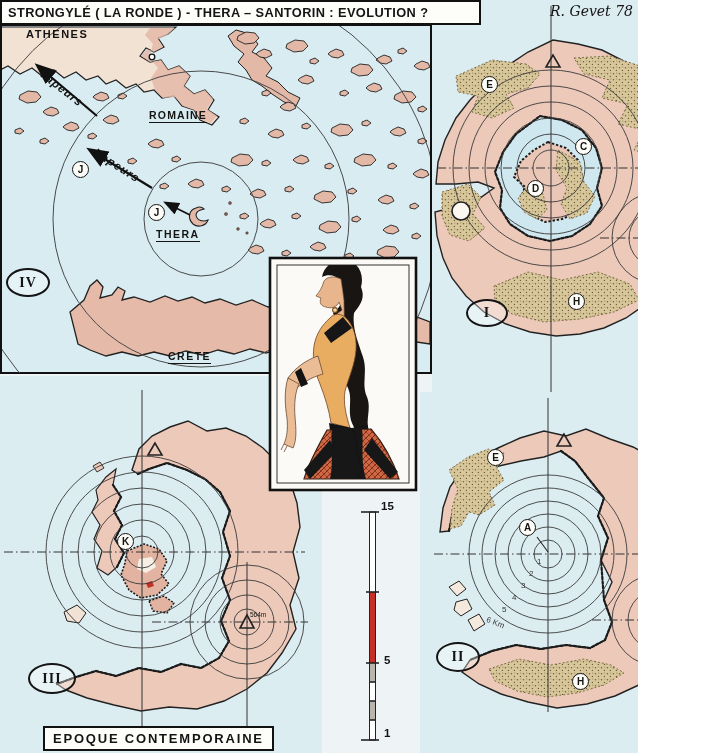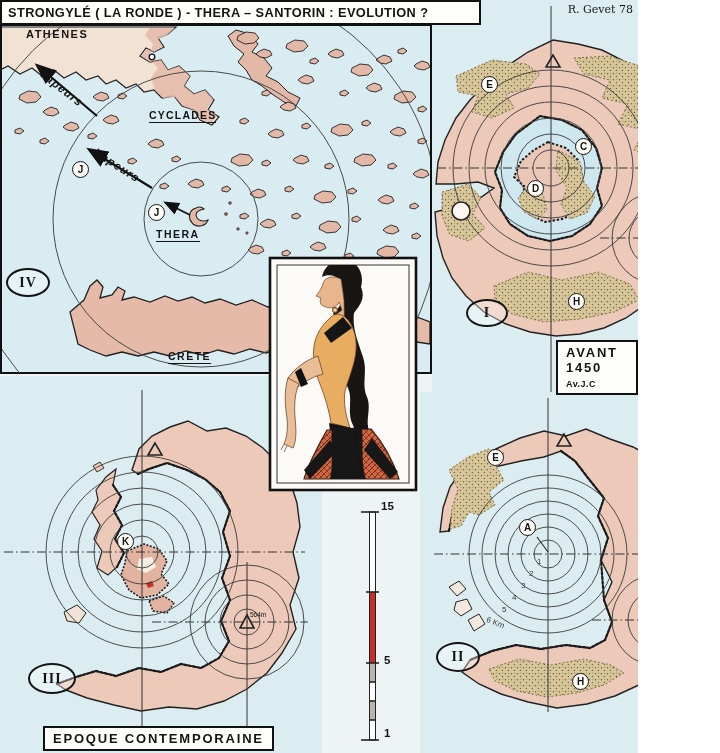--- a/index.html
+++ b/index.html
@@ -6,21 +6,21 @@
   .stage{position:relative;width:638px;height:753px;overflow:hidden;background:#f97316;font-family:"Liberation Sans",sans-serif;color:#141414;}
   .stage svg{position:absolute;left:0;top:0;}
   .lbl{position:absolute;white-space:nowrap;line-height:1;}
   .b{font-weight:bold;}
   .und{border-bottom:1.6px solid #141414;padding-bottom:1px;}
   .circle-marker{position:absolute;width:15px;height:15px;border:1.8px solid #141414;border-radius:50%;background:#fdfcf7;display:flex;align-items:center;justify-content:center;font:bold 10px "Liberation Sans",sans-serif;}
   .oval{position:absolute;border:2.6px solid #141414;border-radius:50%;display:flex;align-items:center;justify-content:center;font:bold 14px "Liberation Serif",serif;letter-spacing:1px;background:rgba(255,255,255,.35);}
   .caption-box{position:absolute;background:#fdfdfa;border:2.2px solid #111;font-weight:bold;font-size:13px;letter-spacing:1.8px;padding:3px 8px;}
   .title-box{position:absolute;left:0;top:0;width:477px;height:21px;background:#fdfdfa;border:2px solid #111;display:flex;align-items:center;}
   .title-text{margin-left:6px;font-weight:bold;font-size:12.8px;letter-spacing:.4px;}
-  .signature{position:absolute;right:5px;top:3px;font-family:"DejaVu Serif",serif;font-size:11px;}
+  .signature{position:absolute;right:5px;top:3px;font-family:"DejaVu Serif",serif;font-style:italic;font-size:14px;}
   .vap{font-weight:bold;font-style:italic;font-size:11.5px;letter-spacing:1px;transform-origin:left top;}
   .ringnum{font-size:8px;color:#333;}
   .tiny{font-size:6.5px;}
 </style>
 </head>
 <body>
 
 <div class="stage">
 
 <svg width="720" height="753" viewBox="0 0 720 753">
@@ -325,36 +325,32 @@
 </svg>
 
 <div class="title-box">
   <span class="title-text">STRONGYLÉ ( LA RONDE ) - THERA – SANTORIN : EVOLUTION ?</span>
 </div>
 <span class="signature">R. Gevet 78</span>
 
 <span class="lbl b" style="left:26px;top:29px;font-size:11px;letter-spacing:1.5px;">ATHENES</span>
 <span class="lbl vap" style="left:44px;top:68px;transform:rotate(38deg);">Vapeurs</span>
 <span class="lbl vap" style="left:98px;top:147px;transform:rotate(33deg);">Vapeurs</span>
-<span class="lbl b und" style="left:149px;top:110px;font-size:10.5px;letter-spacing:1.2px;">CYCLADES</span>
+<span class="lbl b und" style="left:149px;top:110px;font-size:10.5px;letter-spacing:1.2px;">ROMAINE</span>
 <div class="circle-marker" style="left:72px;top:161px;">J</div>
 <div class="circle-marker" style="left:148px;top:204px;">J</div>
 <span class="lbl b und" style="left:156px;top:229px;font-size:10.5px;letter-spacing:1.5px;">THERA</span>
 <span class="lbl b und" style="left:124px;top:351px;font-size:10.5px;letter-spacing:1.5px;margin-left:44px;">CRETE</span>
 <div class="oval" style="left:6px;top:268px;width:40px;height:25px;">IV</div>
 
 <div class="circle-marker" style="left:481px;top:76px;">E</div>
 <div class="circle-marker" style="left:575px;top:138px;">C</div>
 <div class="circle-marker" style="left:527px;top:180px;">D</div>
 <div class="circle-marker" style="left:568px;top:293px;">H</div>
 <div class="oval" style="left:466px;top:299px;width:38px;height:24px;">I</div>
-<div class="caption-box" style="left:556px;top:340px;">
-  <span>AVANT 1450</span>
-  <span style="font-size:9px;letter-spacing:.5px;">Av.J.C</span>
-</div>
 
 <div class="circle-marker" style="left:117px;top:533px;">K</div>
 <span class="lbl tiny" style="left:250px;top:612px;">564m</span>
 <div class="oval" style="left:28px;top:663px;width:44px;height:27px;">III</div>
 <div class="caption-box" style="left:43px;top:726px;">EPOQUE CONTEMPORAINE</div>
 
 <div class="circle-marker" style="left:519px;top:519px;">A</div>
 <div class="circle-marker" style="left:487px;top:449px;">E</div>
 <div class="circle-marker" style="left:572px;top:673px;">H</div>
 <div class="circle-marker" style="left:689px;top:656px;">B</div>

